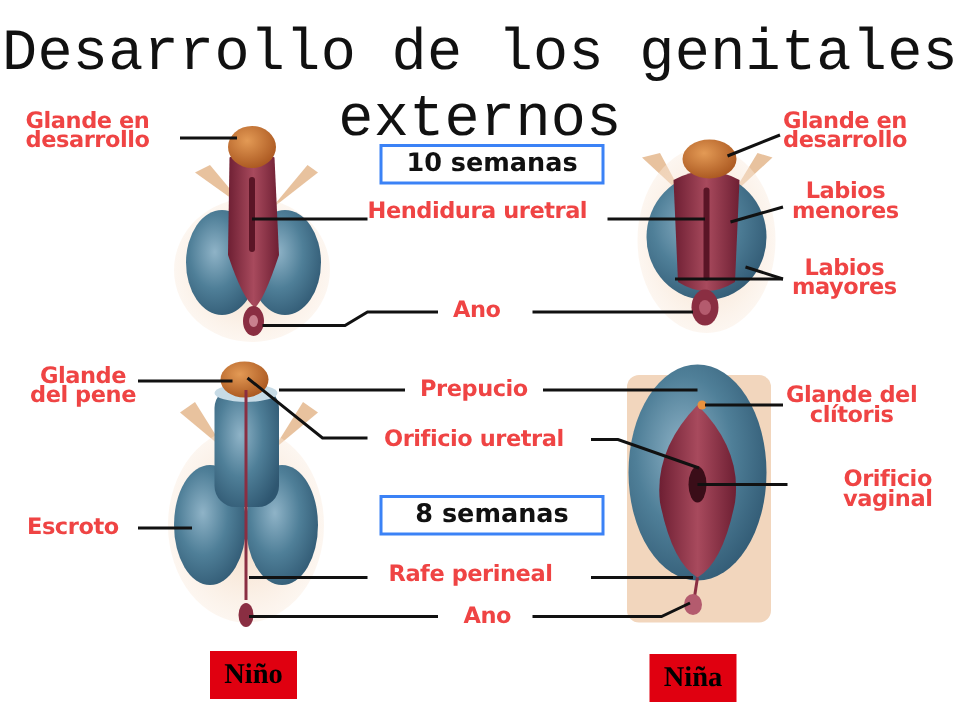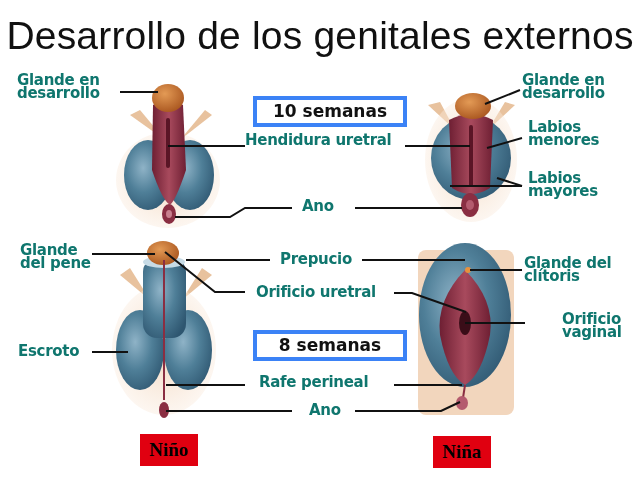--- a/index.html
+++ b/index.html
@@ -1,19 +1,19 @@
 <!DOCTYPE html>
 <html><head>
 <meta charset="utf-8">
 <style>
   html, body { margin:0; padding:0; background:#ffffff; }
   body { width:640px; height:480px; position:relative; overflow:hidden; font-family:"DejaVu Sans", sans-serif; }
-  .title { position:absolute; left:0; top:14px; width:640px; text-align:center; font-family:Liberation Sans, sans-serif; font-size:39px; color:#111; letter-spacing:0.2px; }
-  .lbl { position:absolute; font-family:"DejaVu Sans", sans-serif; font-weight:bold; font-size:15px; color:#0f766e; line-height:13px; letter-spacing:-0.3px; }
-  .box { position:absolute; border:4px solid #3b82f6; background:#fff; font-weight:bold; font-size:17px; color:#111; text-align:center; line-height:22px; }
+  .title { position:absolute; left:0; top:14px; width:640px; text-align:center; font-family:Liberation Mono, monospace; font-size:39px; color:#111; letter-spacing:0.2px; }
+  .lbl { position:absolute; font-family:"DejaVu Sans", sans-serif; font-weight:bold; font-size:15px; color:#ef4444; line-height:13px; letter-spacing:-0.3px;text-align:center; }
+  .box { position:absolute; border:2px solid #3b82f6; background:#fff; font-weight:bold; font-size:17px; color:#111; text-align:center; line-height:22px; }
   .tag { position:absolute; background:#e00010; color:#000000; font-family:"Liberation Serif", serif; font-weight:bold; font-size:19px; text-align:center; line-height:32px; }
   svg.art { position:absolute; left:0; top:0; }
 </style>
 </head>
 <body>
 
 <div class="title">Desarrollo de los genitales externos</div>
 
 <svg class="art" width="640" height="480">
   <defs>

